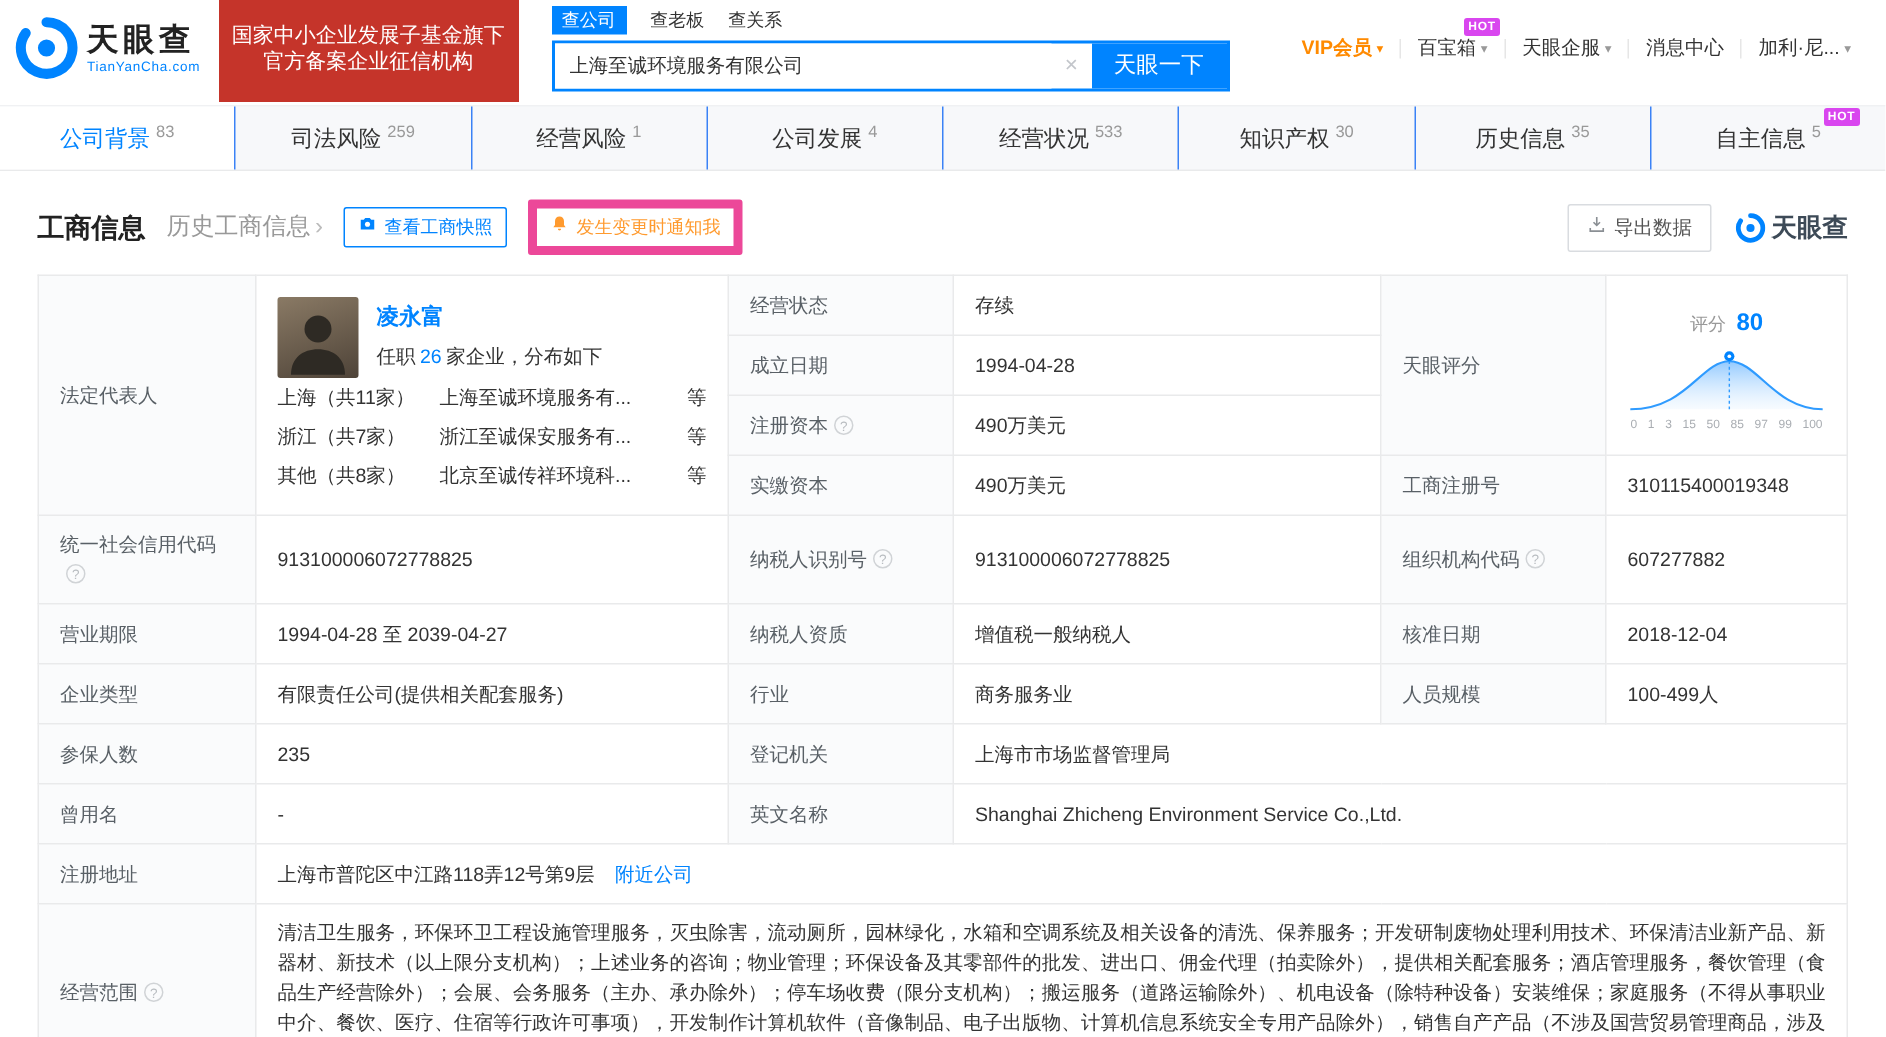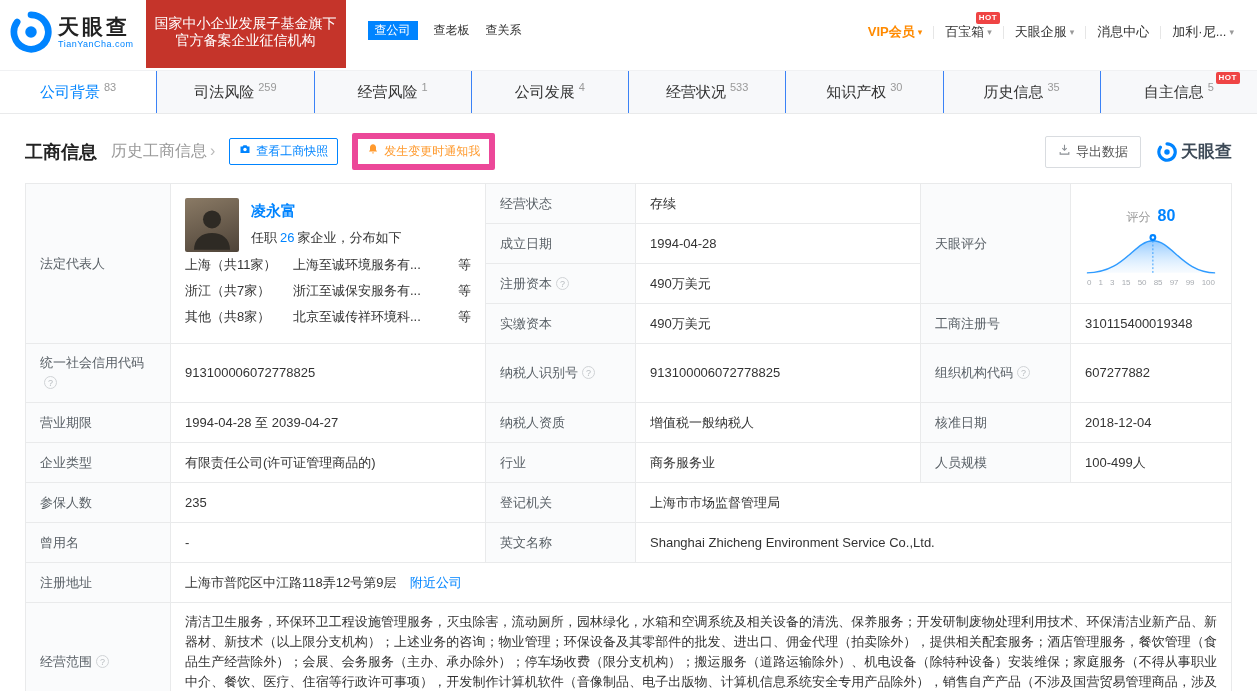--- a/index.html
+++ b/index.html
@@ -23,21 +23,21 @@
   .clear-x::after { content:"×"; }
   .search-btn { width:90px; border:none; background:#0084ff; color:#fff; font-size:15px; cursor:pointer; font-family:inherit; }
   .top-right { margin-left:auto; display:flex; align-items:center; font-size:13px; color:#333; white-space:nowrap; }
   .tr-item { padding:0 11px; cursor:pointer; display:inline-flex; align-items:center; gap:3px; position:relative; }
   .tr-item.vip { color:#ff8a00; font-weight:bold; }
   .caret { font-size:9px; color:#999; }
   .caret::after { content:"▾"; }
   .tr-item.vip .caret { color:#ff8a00; }
   .divider { width:1px; height:13px; background:#e6e6e6; }
   .rel { position:relative; }
-  .hot-badge { position:absolute; top:-11px; right:-16px; background:#ef4444; color:#fff; font-size:8px; font-weight:bold; line-height:10px; padding:1px 3px; border-radius:2px; letter-spacing:.5px; }
+  .hot-badge { position:absolute; top:-11px; right:-16px; background:#d946ef; color:#fff; font-size:8px; font-weight:bold; line-height:10px; padding:1px 3px; border-radius:2px; letter-spacing:.5px; }
 
   
   .nav-tabs { display:flex; height:44px; background:#f7f8fa; border-top:1px solid #f0f1f3; border-bottom:1px solid #e9eaeb; margin-top:6px; }
   .nav-tab { flex:1; display:flex; align-items:center; justify-content:center; font-size:15px; color:#333; cursor:pointer; border-right:1px solid #3b82f6; }
   .nav-tab:last-child { border-right:none; }
   .nav-tab.active { background:#fff; color:#0084ff; }
   .tab-inner { position:relative; display:inline-flex; align-items:baseline; }
   .nav-count { font-size:11px; color:#999; margin-left:4px; position:relative; top:-6px; }
 
   
@@ -104,20 +104,25 @@
   <div class="gov-badge">
     <div>国家中小企业发展子基金旗下</div>
     <div>官方备案企业征信机构</div>
   </div>
 
   <div class="search-area">
     <div class="search-tabs">
       <span class="s-tab active">查公司</span>
       <span class="s-tab">查老板</span>
       <span class="s-tab">查关系</span>
+    </div>
+    <div class="search-box">
+      <input class="search-input" value="上海至诚环境服务有限公司" style="">
+      <span class="clear-x"></span>
+      <button class="search-btn">天眼一下</button>
     </div>
   </div>
 
   <div class="top-right">
     <span class="tr-item vip">
       <span>VIP会员</span>
       <span class="caret"></span>
     </span>
     <span class="divider"></span>
     <span class="tr-item">
@@ -337,21 +342,21 @@
   <tr>
     <td class="lbl">营业期限</td>
     <td>1994-04-28  至  2039-04-27</td>
     <td class="lbl">纳税人资质</td>
     <td>增值税一般纳税人</td>
     <td class="lbl">核准日期</td>
     <td>2018-12-04</td>
   </tr>
   <tr>
     <td class="lbl">企业类型</td>
-    <td>有限责任公司(许可证管理商品的)</td>
+    <td>有限责任公司(提供相关配套服务)</td>
     <td class="lbl">行业</td>
     <td>商务服务业</td>
     <td class="lbl">人员规模</td>
     <td>100-499人</td>
   </tr>
   <tr>
     <td class="lbl">参保人数</td>
     <td>235</td>
     <td class="lbl">登记机关</td>
     <td colspan="3">上海市市场监督管理局</td>

